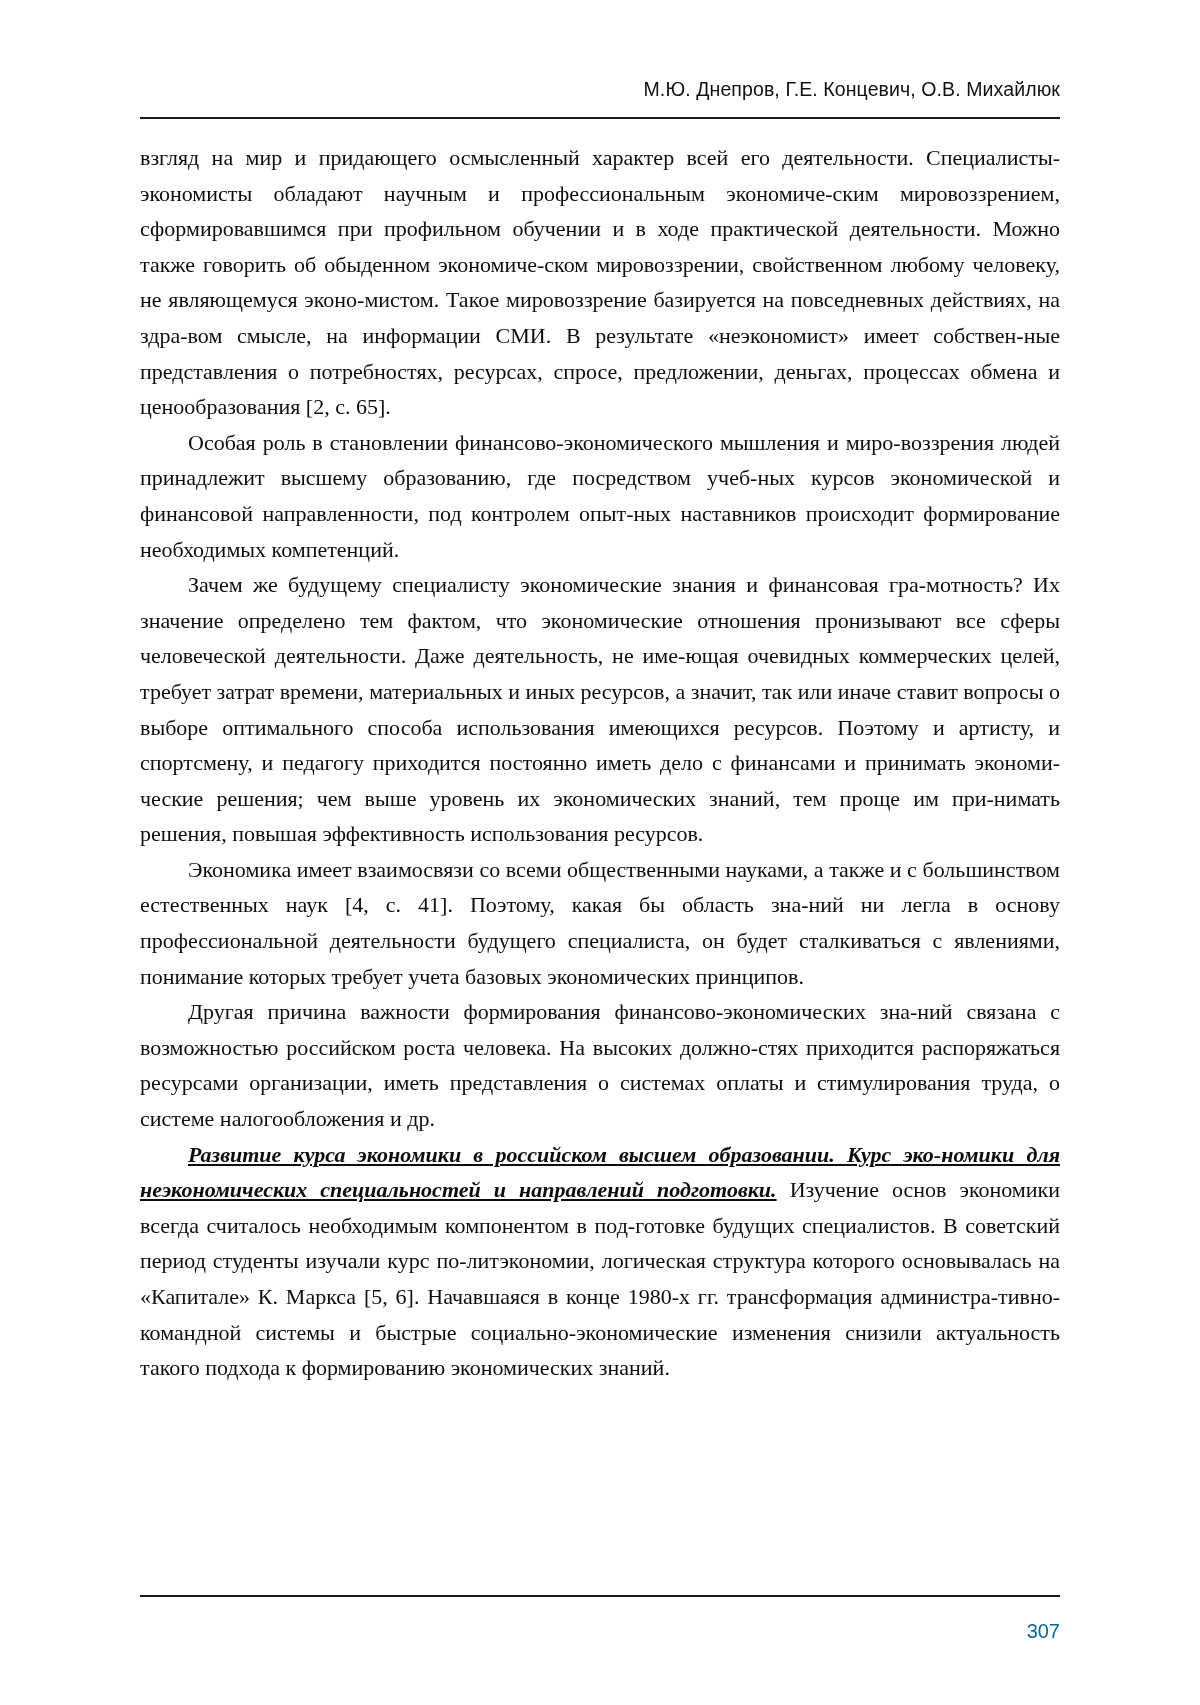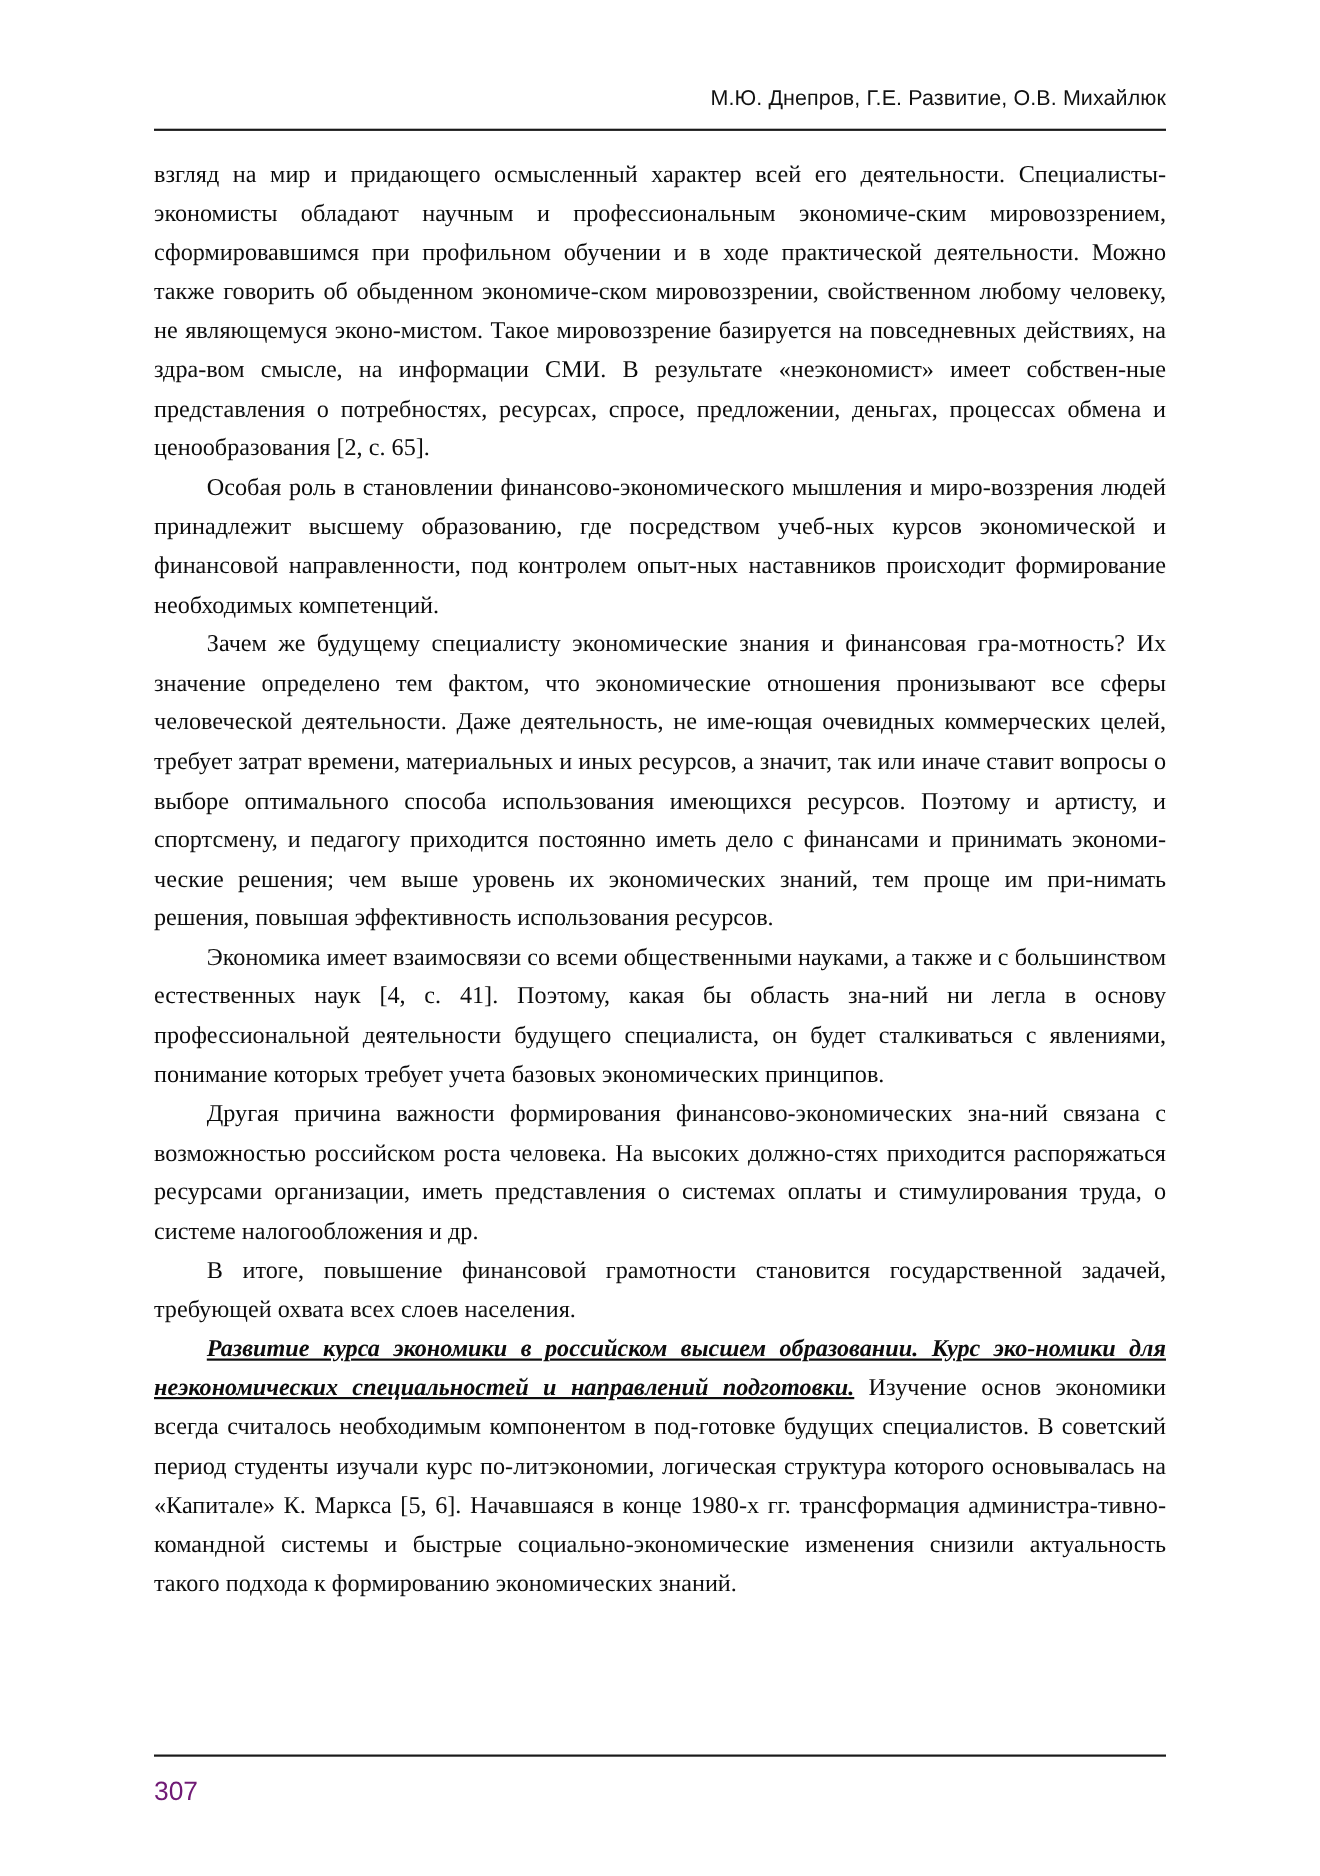--- a/index.html
+++ b/index.html
@@ -69,39 +69,39 @@
     left: 140px;
     width: 920px;
     height: 0;
     border-top: 2.2px solid #1a1a1a;
   }
   .page-number {
     position: absolute;
     bottom: 62px;
     left: 140px;
     width: 920px;
+    text-align: right;
     font-family: "Liberation Sans", "DejaVu Sans", sans-serif;
-    font-size: 24px;
-    color: #701a75;
+    font-size: 20px;
+    color: #0369a1;
   }
 </style>
 </head>
 <body>
 
 <div class="page">
 
-  <div class="header">М.Ю. Днепров, Г.Е. Развитие, О.В. Михайлюк</div>
+  <div class="header">М.Ю. Днепров, Г.Е. Концевич, О.В. Михайлюк</div>
   <div class="header-rule"></div>
 
   <div class="content">
     <p class="para">взгляд на мир и придающего осмысленный характер всей его деятельности. Специалисты-экономисты обладают научным и профессиональным экономиче-ским мировоззрением, сформировавшимся при профильном обучении и в ходе практической деятельности. Можно также говорить об обыденном экономиче-ском мировоззрении, свойственном любому человеку, не являющемуся эконо-мистом. Такое мировоззрение базируется на повседневных действиях, на здра-вом смысле, на информации СМИ. В результате «неэкономист» имеет собствен-ные представления о потребностях, ресурсах, спросе, предложении, деньгах, процессах обмена и ценообразования [2, с. 65].</p>
     <p class="para indent">Особая роль в становлении финансово-экономического мышления и миро-воззрения людей принадлежит высшему образованию, где посредством учеб-ных курсов экономической и финансовой направленности, под контролем опыт-ных наставников происходит формирование необходимых компетенций.</p>
     <p class="para indent">Зачем же будущему специалисту экономические знания и финансовая гра-мотность? Их значение определено тем фактом, что экономические отношения пронизывают все сферы человеческой деятельности. Даже деятельность, не име-ющая очевидных коммерческих целей, требует затрат времени, материальных и иных ресурсов, а значит, так или иначе ставит вопросы о выборе оптимального способа использования имеющихся ресурсов. Поэтому и артисту, и спортсмену, и педагогу приходится постоянно иметь дело с финансами и принимать экономи-ческие решения; чем выше уровень их экономических знаний, тем проще им при-нимать решения, повышая эффективность использования ресурсов.</p>
     <p class="para indent">Экономика имеет взаимосвязи со всеми общественными науками, а также и с большинством естественных наук [4, с. 41]. Поэтому, какая бы область зна-ний ни легла в основу профессиональной деятельности будущего специалиста, он будет сталкиваться с явлениями, понимание которых требует учета базовых экономических принципов.</p>
     <p class="para indent">Другая причина важности формирования финансово-экономических зна-ний связана с возможностью российском роста человека. На высоких должно-стях приходится распоряжаться ресурсами организации, иметь представления о системах оплаты и стимулирования труда, о системе налогообложения и др.</p>
-    <p class="para indent">В итоге, повышение финансовой грамотности становится государственной задачей, требующей охвата всех слоев населения.</p>
     <p class="para indent"><span class="lead-bold-italic">Развитие курса экономики в российском высшем образовании. Курс эко-номики для неэкономических специальностей и направлений подготовки.</span><span> Изучение основ экономики всегда считалось необходимым компонентом в под-готовке будущих специалистов. В советский период студенты изучали курс по-литэкономии, логическая структура которого основывалась на «Капитале» К. Маркса [5, 6]. Начавшаяся в конце 1980-х гг. трансформация администра-тивно-командной системы и быстрые социально-экономические изменения снизили актуальность такого подхода к формированию экономических знаний.</span></p>
   </div>
 
   <div class="footer-rule"></div>
   <div class="page-number">307</div>
 
 </div>
 
 </body></html>

